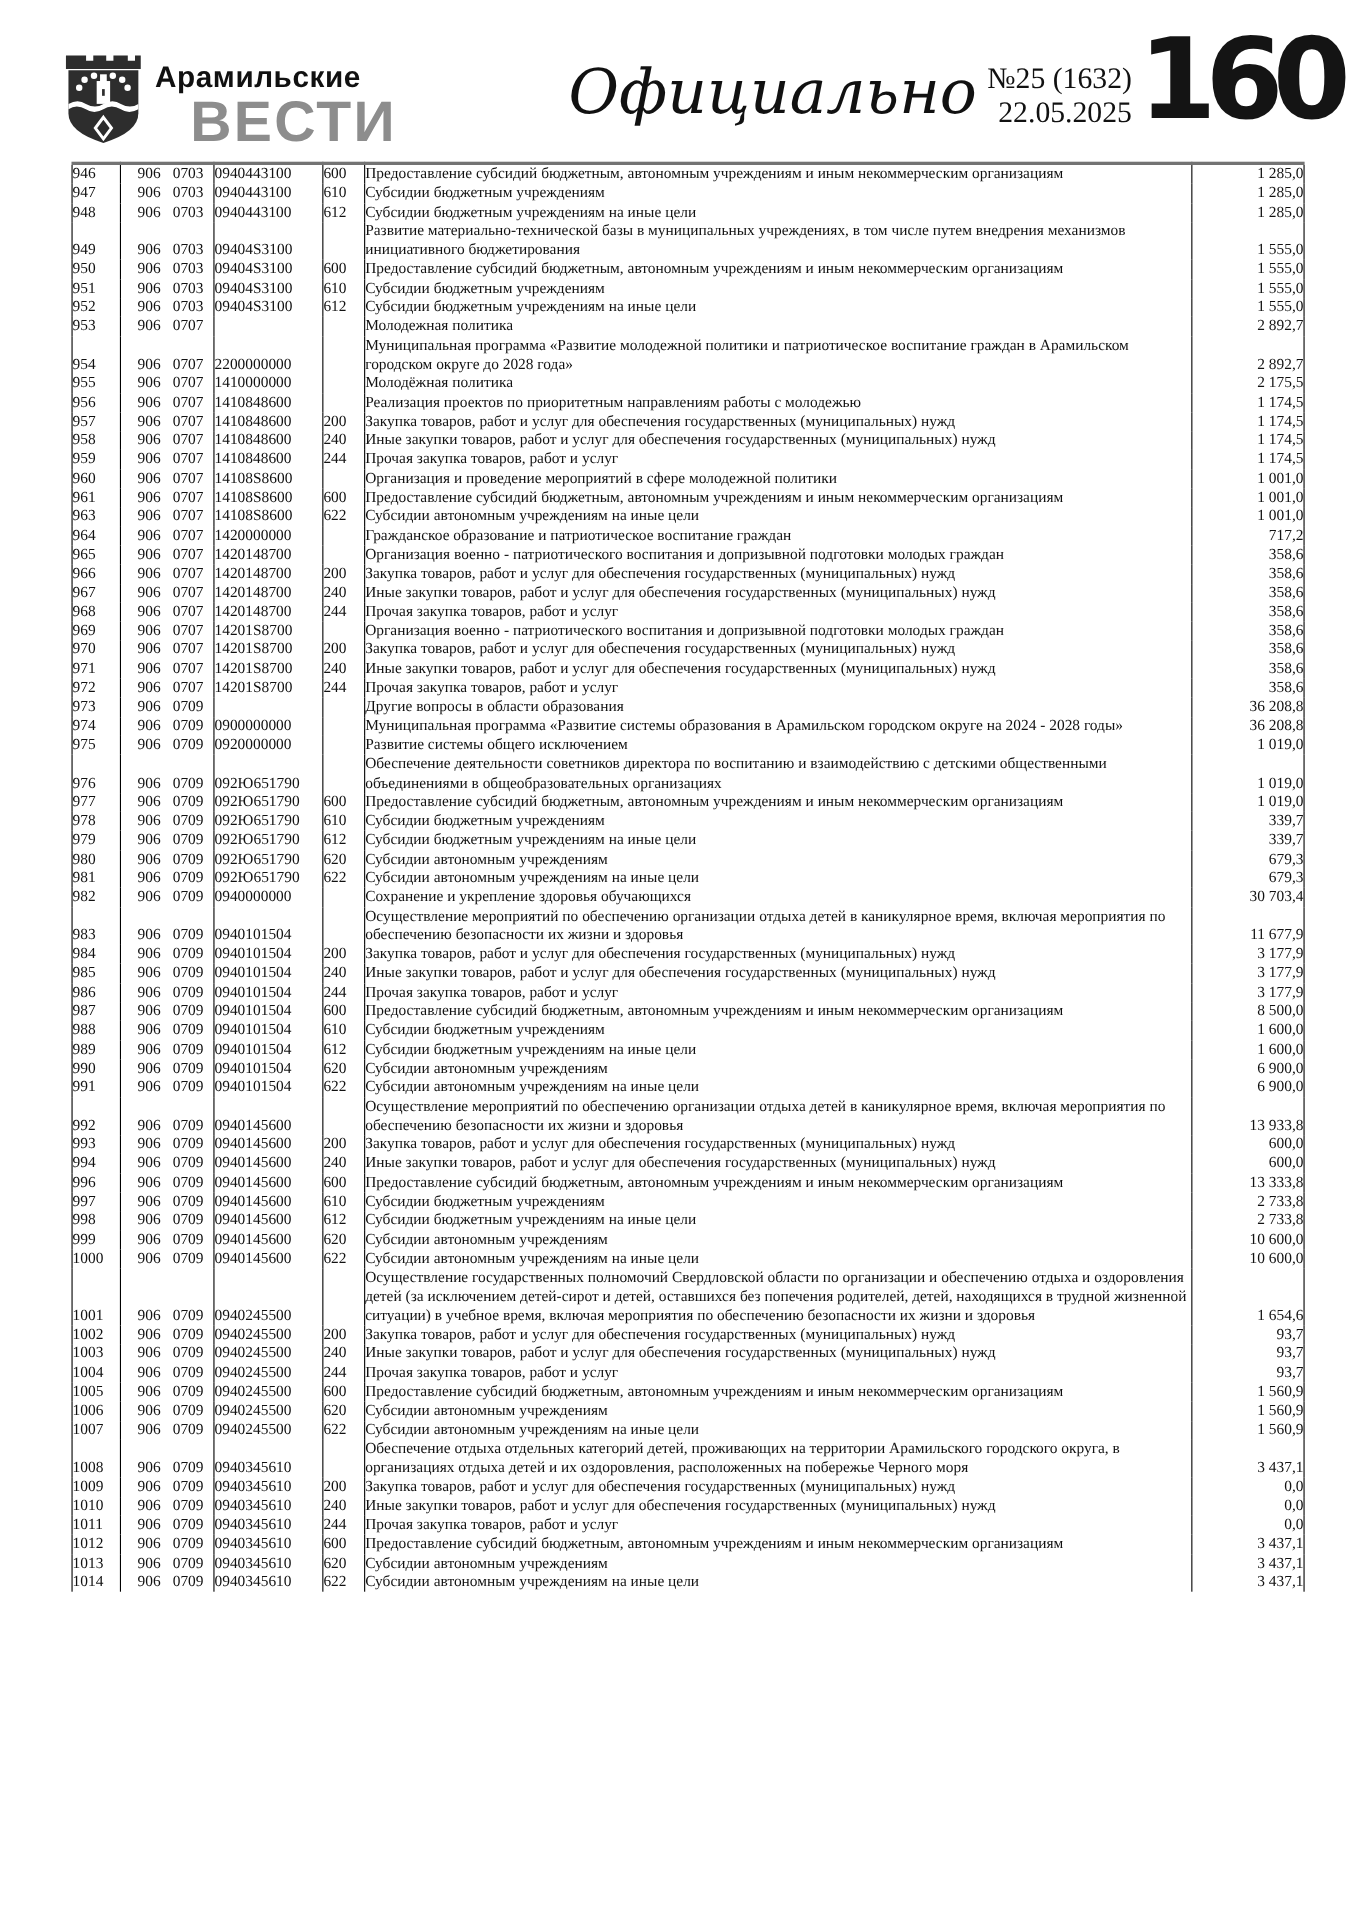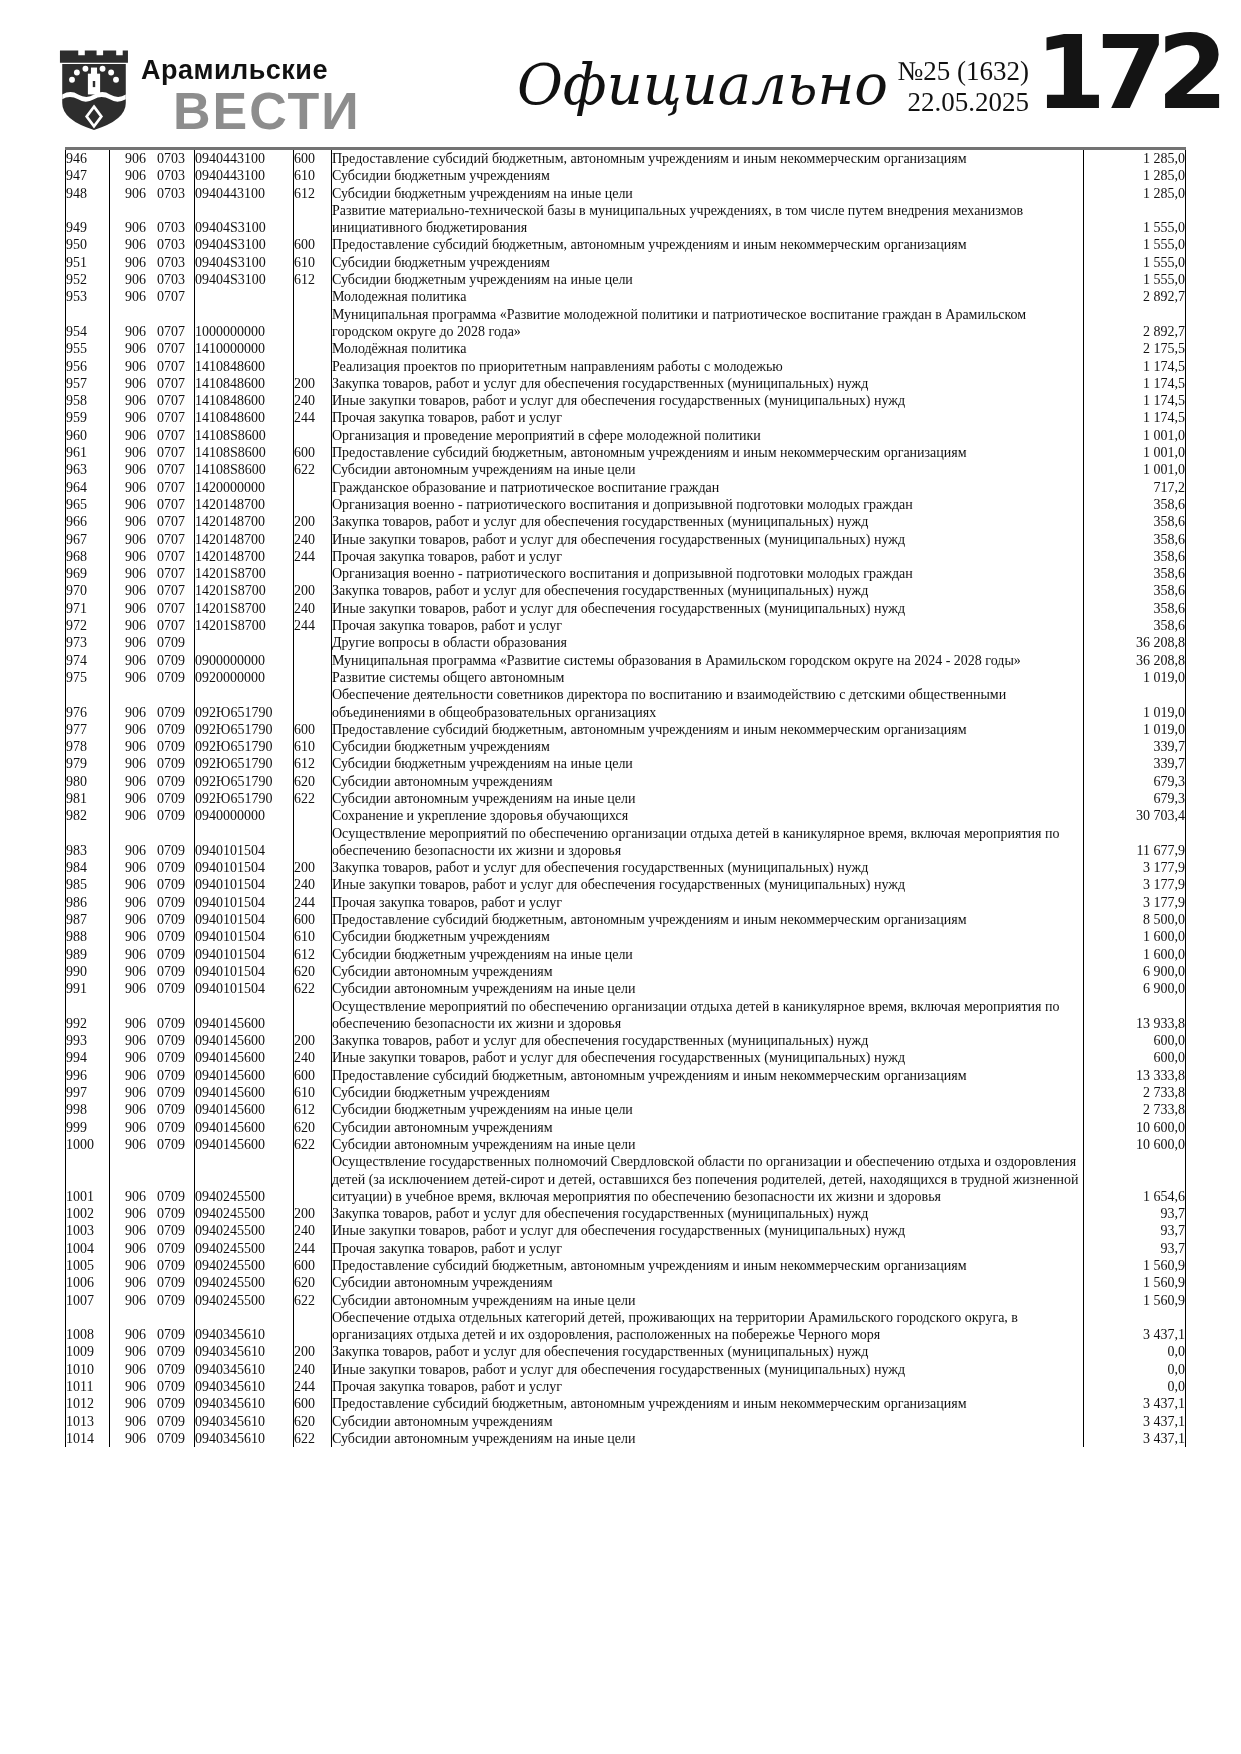--- a/index.html
+++ b/index.html
@@ -62,21 +62,21 @@
       </div>
     </div>
 
     <div class="sect-title">Официально</div>
 
     <div class="issue">
       <div>№25 (1632)</div>
       <div>22.05.2025</div>
     </div>
 
-    <div class="pageno">172</div>
+    <div class="pageno">160</div>
   </div>
 
   <table class="budget">
     <colgroup>
       <col style="width:44px">
         <col style="width:85px">
         <col style="width:99px">
       <col style="width:38px">
         <col style="width:752px">
         <col style="width:102px">
@@ -168,21 +168,21 @@
     <td class="c-vid"></td>
     <td class="c-desc">Молодежная политика</td>
     <td class="c-amt">2 892,7</td>
   </tr>
 
   <tr>
     <td class="c-num">954</td>
     <td class="c-codes">
       <span class="g1">906</span><span class="g2">0707</span>
     </td>
-    <td class="c-code">1000000000</td>
+    <td class="c-code">2200000000</td>
     <td class="c-vid"></td>
     <td class="c-desc">Муниципальная программа «Развитие молодежной политики и патриотическое воспитание граждан в Арамильском городском округе до 2028 года»</td>
     <td class="c-amt">2 892,7</td>
   </tr>
 
   <tr>
     <td class="c-num">955</td>
     <td class="c-codes">
       <span class="g1">906</span><span class="g2">0707</span>
     </td>
@@ -391,21 +391,21 @@
     <td class="c-amt">36 208,8</td>
   </tr>
 
   <tr>
     <td class="c-num">975</td>
     <td class="c-codes">
       <span class="g1">906</span><span class="g2">0709</span>
     </td>
     <td class="c-code">0920000000</td>
     <td class="c-vid"></td>
-    <td class="c-desc">Развитие системы общего автономным</td>
+    <td class="c-desc">Развитие системы общего исключением</td>
     <td class="c-amt">1 019,0</td>
   </tr>
 
   <tr>
     <td class="c-num">976</td>
     <td class="c-codes">
       <span class="g1">906</span><span class="g2">0709</span>
     </td>
     <td class="c-code">092Ю651790</td>
     <td class="c-vid"></td>

